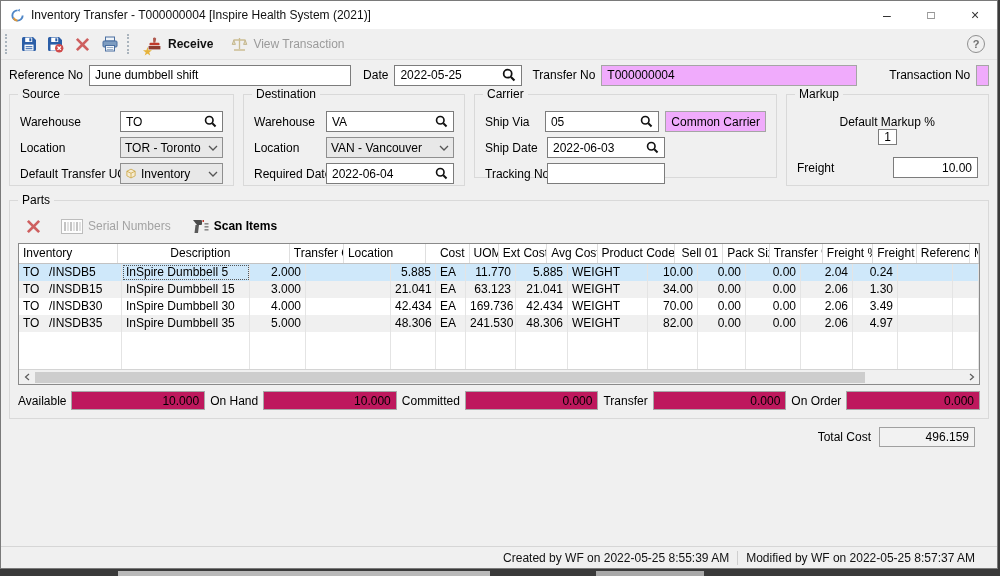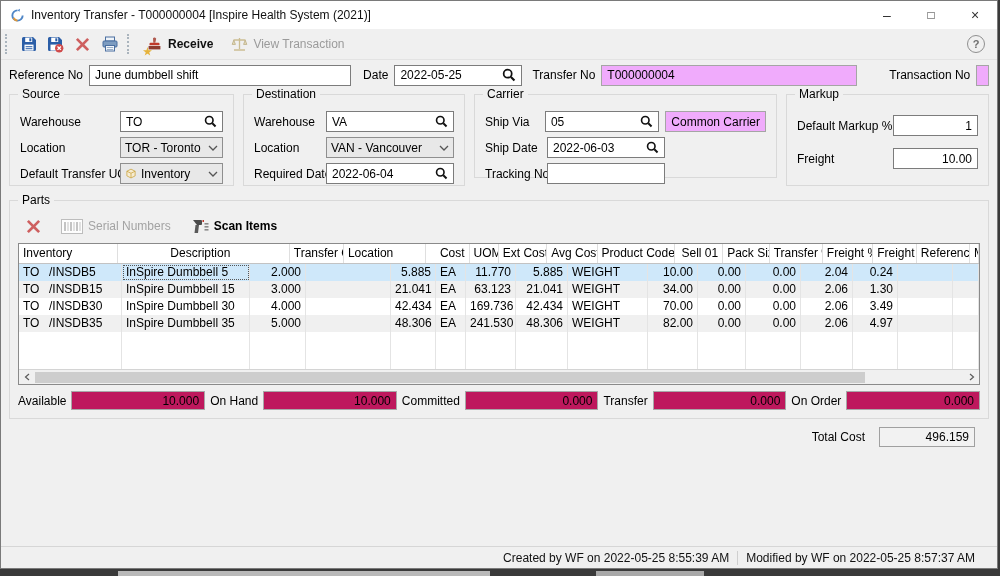--- a/index.html
+++ b/index.html
@@ -78,21 +78,21 @@
   .sgap{flex:1;}
 
   .totrow{display:flex;align-items:center;gap:5px;margin:6px 0 2px 0;}
   .totfield{height:19px;border:1px solid #a8a8a8;background:#be185d;display:flex;align-items:center;justify-content:flex-end;padding:0 5px;box-sizing:border-box;flex:1;}
 
   
   .g-notes{margin:14px 8px 0 8px;border:1px solid #d9d9d9;position:relative;padding:12px 8px 8px 8px;box-sizing:border-box;flex:0 0 auto;}
   .notesbox{width:100%;height:60px;border:1px solid #8a8a8a;background:#fff;box-sizing:border-box;resize:none;font-family:"Liberation Sans",sans-serif;font-size:12px;}
 
   
-  .tcrow{display:flex;align-items:center;justify-content:flex-end;gap:14px;margin:8px 22px 8px 0;flex:0 0 auto;text-align:right;}
+  .tcrow{display:flex;align-items:center;justify-content:flex-end;gap:8px;margin:8px 22px 8px 0;flex:0 0 auto;text-align:right;}
   .tcfield{width:96px;height:20px;border:1px solid #a0a0a0;background:#f2f2f2;display:flex;align-items:center;justify-content:flex-end;padding:0 5px;box-sizing:border-box;}
   .statusbar{margin-top:auto;height:21px;background:#f0f0f0;border-top:1px solid #d6d6d6;display:flex;align-items:center;justify-content:flex-end;padding-right:14px;flex:0 0 auto;}
   .statusseg{padding:0 8px;border-left:1px solid #cfcfcf;white-space:nowrap;color:#111;}
   .statusseg:first-child{border-left:none;}
 </style>
 </head>
 <body>
 
 <div class="bgblock" style="left:118px;width:372px;"></div>
 <div class="bgblock" style="left:596px;width:108px;background:#a8a8a8;"></div>
@@ -314,21 +314,21 @@
       <div class="frow">
         <span class="lbl" style="width:62px;">Tracking No</span>
         <span class="input" style="width:118px;">
             <span class="val"></span>
           </span>
       </div>
     </div>
 
     <div class="group g-markup">
       <span class="gtitle">Markup</span>
-      <div class="frow" style="margin-top:4px;margin-bottom:12px;">
+      <div class="frow" style="margin-top:4px;margin-bottom:12px;flex-direction:column;">
         <span class="lbl" style="width:96px;">Default Markup %</span>
         <span class="input num" style="flex:1;">
             <span class="val">1</span>
           </span>
       </div>
       <div class="frow">
         <span class="lbl" style="width:96px;">Freight</span>
         <span class="input num" style="flex:1;">
             <span class="val">10.00</span>
           </span>

